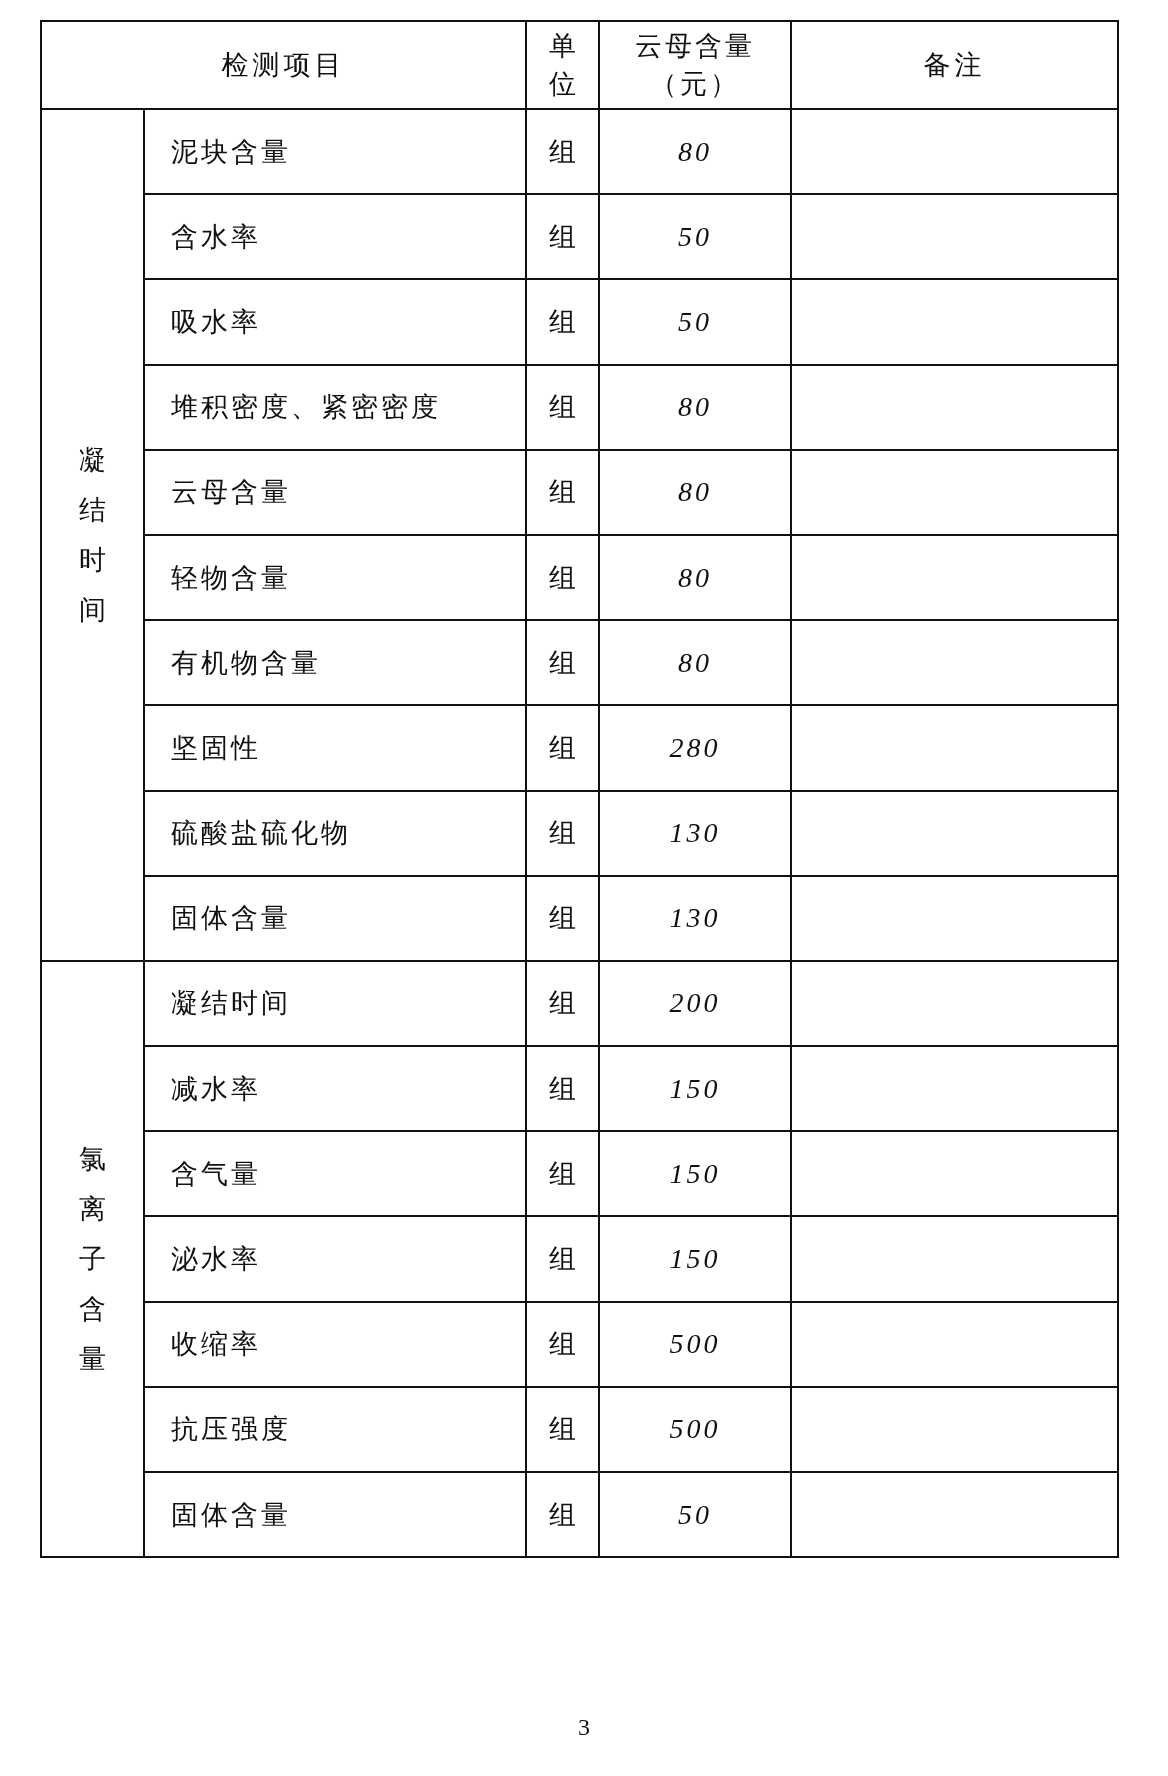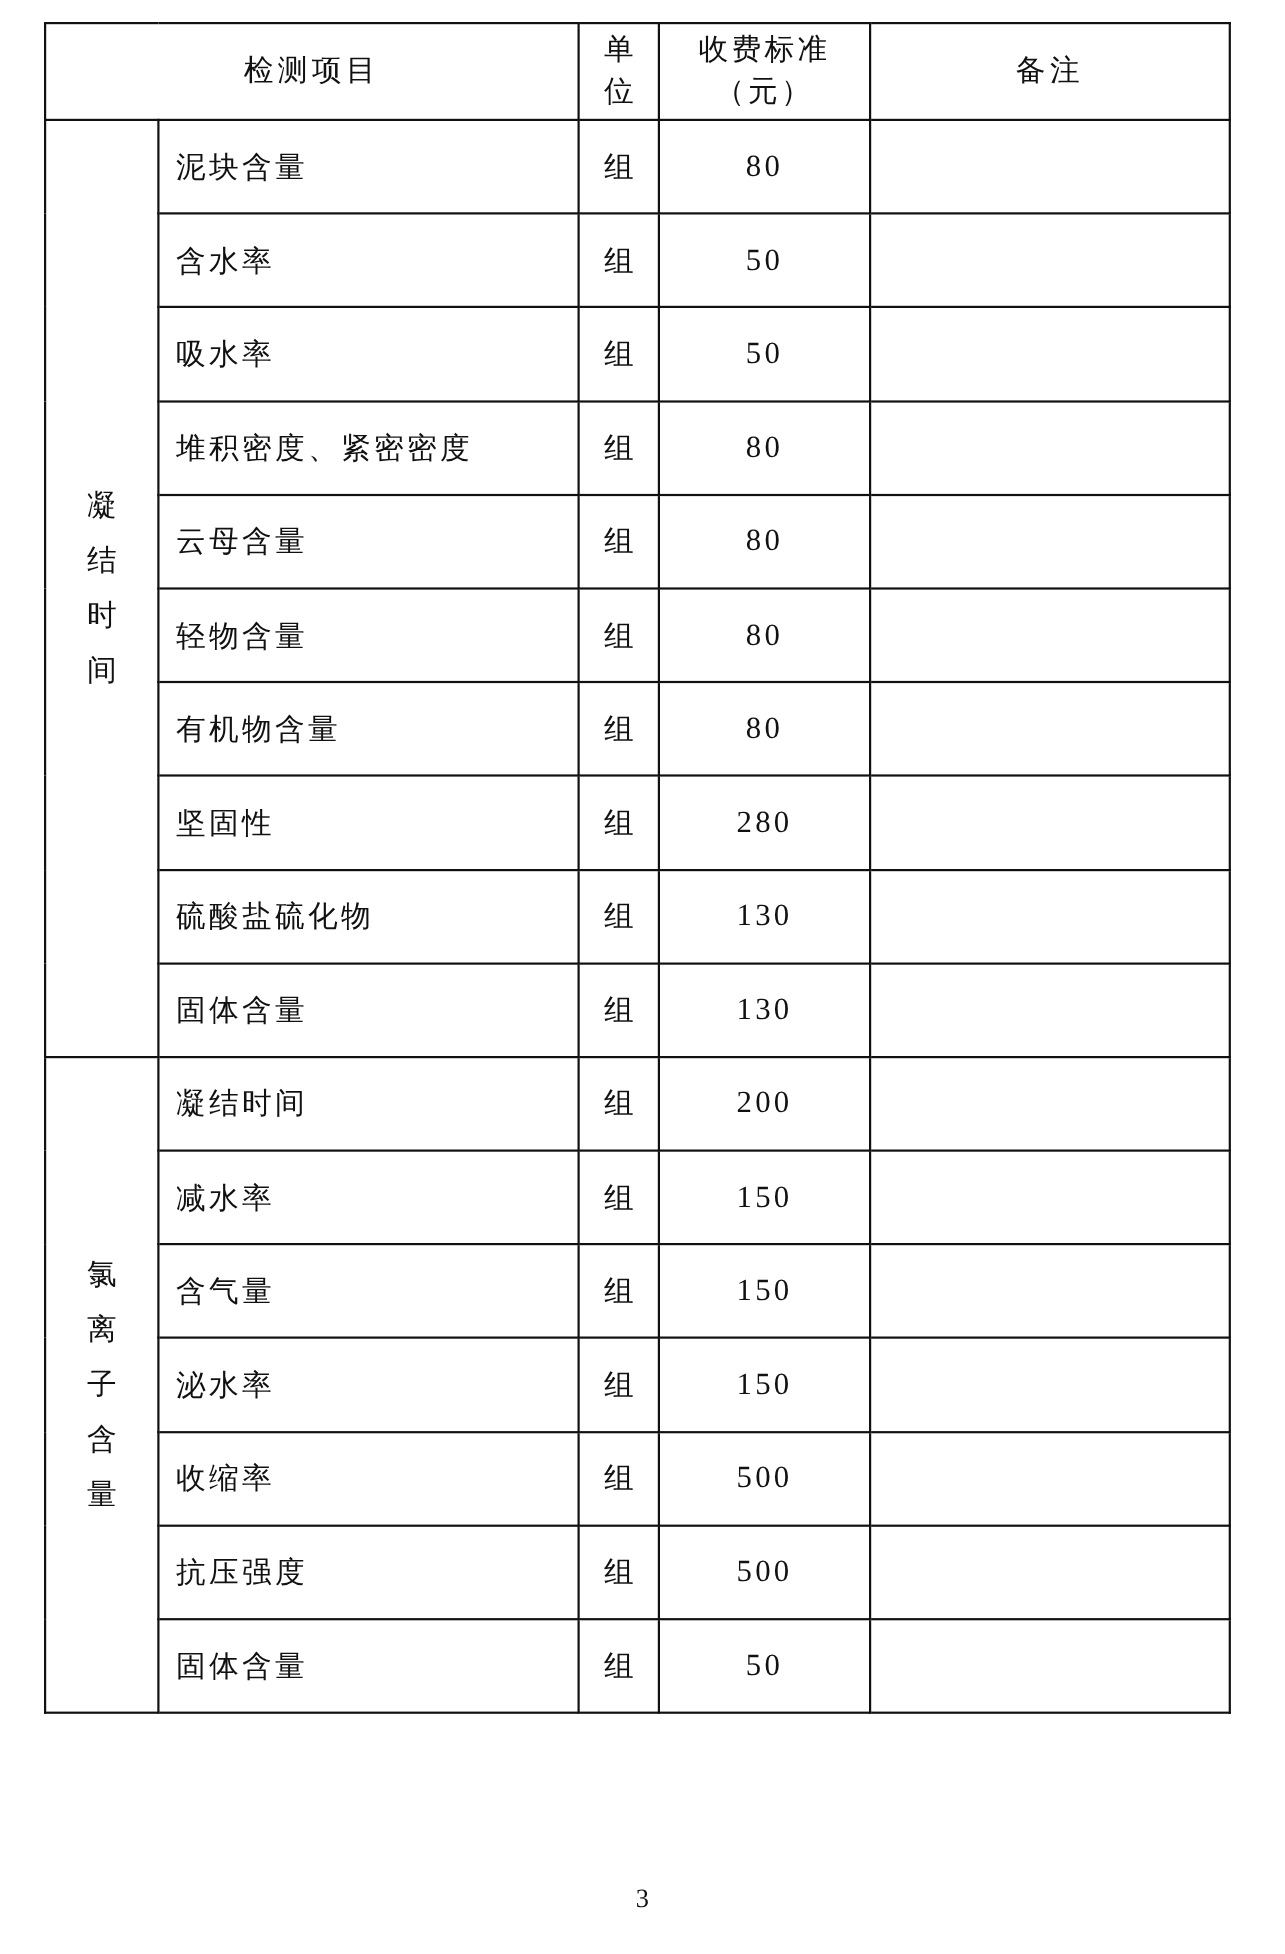--- a/index.html
+++ b/index.html
@@ -2,44 +2,44 @@
 <html><head>
 <meta charset="utf-8">
 <style>
   html,body{margin:0;padding:0;background:#fff;}
   body{width:1168px;height:1776px;position:relative;font-family:"DejaVu Serif","Liberation Serif",serif;color:#111;}
   table{position:absolute;left:40px;top:20px;border-collapse:collapse;table-layout:fixed;width:1077px;}
   td,th{border:2px solid #111;padding:0;font-weight:normal;}
   th{height:86px;font-size:27px;text-align:center;vertical-align:middle;line-height:38px;}
   td{height:83.2px;font-size:27px;vertical-align:middle;}
   .grp{text-align:center;line-height:50px;width:1em;margin:0 auto;word-break:break-all;}
-  .item{padding-left:15px;letter-spacing:3px;}
+  .item{padding-left:26px;letter-spacing:3px;}
   .unit{text-align:center;}
-  .fee{text-align:center;font-family:"Liberation Serif",serif;font-size:28px;letter-spacing:3px;}
+  .fee{text-align:center;font-family:"Liberation Serif",serif;font-size:28px;letter-spacing:3px;font-style:italic;}
   .pagenum{position:absolute;left:0;width:1168px;top:1714px;text-align:center;font-size:24px;font-family:"Liberation Serif",serif;}
 </style>
 </head>
 <body>
 
 <table>
   <colgroup>
     <col style="width:103px">
       <col style="width:382px">
       <col style="width:73px">
       <col style="width:192px">
       <col style="width:327px">
   </colgroup>
   <thead>
     <tr>
       <th colspan="2"><span style="letter-spacing:4px">检测项目</span></th>
       <th>
           <div class="grp" style="line-height:38px">单位</div>
         </th>
       <th>
-          <div style="width:150px;margin:0 auto;letter-spacing:3px">收费标准（元）</div>
+          <div style="width:150px;margin:0 auto;letter-spacing:3px">云母含量（元）</div>
         </th>
       <th><span style="letter-spacing:4px">备注</span></th>
     </tr>
   </thead>
   <tbody id="tbody">
       <tr>
         <td rowspan="10">
           <div class="grp">凝结时间</div>
         </td>
         <td class="item">泥块含量</td>

